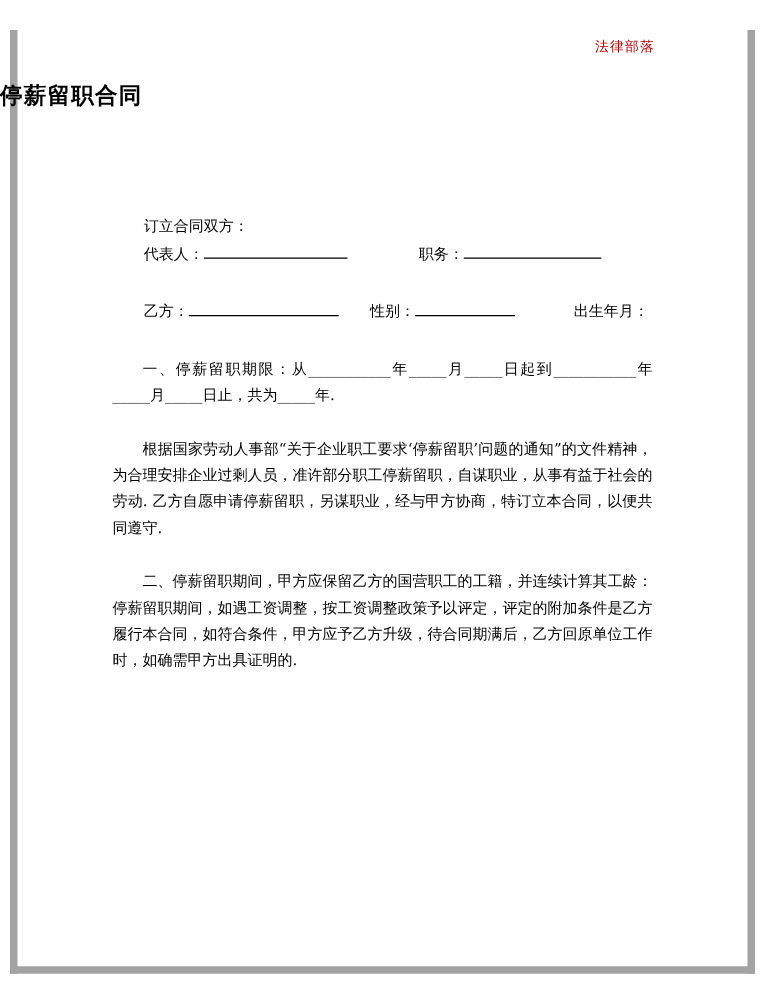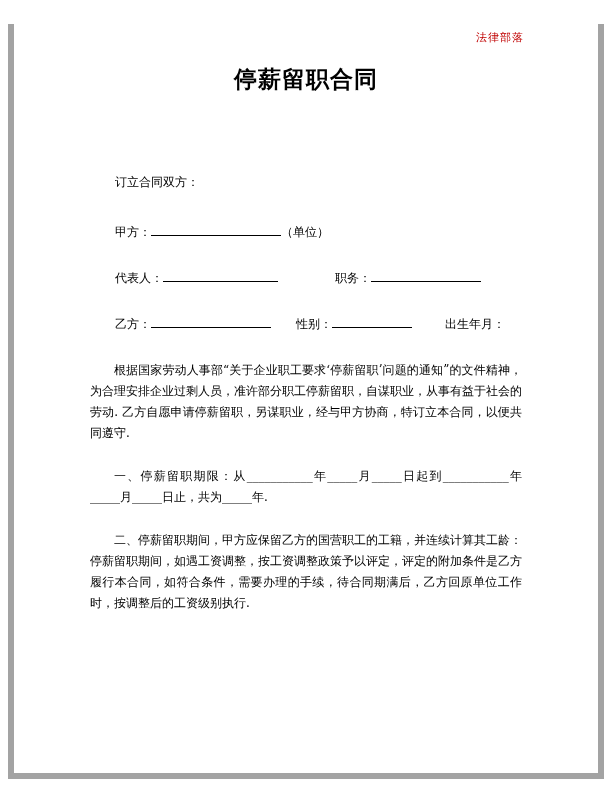--- a/index.html
+++ b/index.html
@@ -37,55 +37,54 @@
     right: 88px;
     font-size: 11px;
     letter-spacing: 1px;
     color: #c00000;
   }
   .title {
     position: absolute;
     top: 64px;
     left: 0;
     right: 0;
-    text-align: center;
-    font-size: 23px;
+    font-size: 18px;
     font-weight: bold;
     letter-spacing: 1px;
   }
   .content {
     position: absolute;
     top: 172px;
     left: 90px;
     right: 90px;
     font-size: 12px;
     line-height: 21px;
   }
   .intro {
     padding-left: 25px;
-    margin-bottom: 29px;
+    font-family: Liberation Mono, monospace;
   }
   .form-row {
     padding-left: 25px;
     margin-bottom: 25px;
     white-space: nowrap;
   }
   .blank {
     display: inline-block;
     height: 13px;
     border-bottom: 1px solid #000;
   }
   .w130 { width: 130px; }
   .w115 { width: 115px; }
   .w110 { width: 110px; }
   .w120 { width: 120px; }
   .w80  { width: 80px; }
   .gap36 { margin-left: 57px; }
   .gap45 { margin-left: 25px; }
-  .gap33 { margin-left: 33px; }
+  .gap33 { margin-left: 47px; }
   .para {
     text-indent: 2em;
     text-align: justify;
     margin: 0 0 22px 0;
   }
 </style>
 </head>
 <body>
 
 <div class="page">
@@ -95,31 +94,28 @@
   <div class="border-bottom"></div>
 
   <div class="brand">法律部落</div>
 
   <h1 class="title">停薪留职合同</h1>
 
   <div class="content">
 
     <p class="intro">订立合同双方：</p>
 
-    <div class="form-row">
-      <span>甲方：</span><span class="blank w130"></span><span>（单位）</span>
-    </div>
 
     <div class="form-row">
       <span>代表人：</span><span class="blank w115"></span><span class="gap36">职务：</span><span class="blank w110"></span>
     </div>
 
     <div class="form-row">
       <span>乙方：</span><span class="blank w120"></span><span class="gap45">性别：</span><span class="blank w80"></span><span class="gap33">出生年月：</span>
     </div>
 
+    <p class="para">一、停薪留职期限：从___________年_____月_____日起到___________年_____月_____日止，共为_____年.</p>
     <p class="para">根据国家劳动人事部“关于企业职工要求‘停薪留职’问题的通知”的文件精神，为合理安排企业过剩人员，准许部分职工停薪留职，自谋职业，从事有益于社会的劳动. 乙方自愿申请停薪留职，另谋职业，经与甲方协商，特订立本合同，以便共同遵守.</p>
-    <p class="para">一、停薪留职期限：从___________年_____月_____日起到___________年_____月_____日止，共为_____年.</p>
-    <p class="para">二、停薪留职期间，甲方应保留乙方的国营职工的工籍，并连续计算其工龄：停薪留职期间，如遇工资调整，按工资调整政策予以评定，评定的附加条件是乙方履行本合同，如符合条件，需要办理的手续，待合同期满后，乙方回原单位工作时，按调整后的工资级别执行.</p>
+    <p class="para">二、停薪留职期间，甲方应保留乙方的国营职工的工籍，并连续计算其工龄：停薪留职期间，如遇工资调整，按工资调整政策予以评定，评定的附加条件是乙方履行本合同，如符合条件，甲方应予乙方升级，待合同期满后，乙方回原单位工作时，如确需甲方出具证明的.</p>
 
   </div>
 
 </div>
 
 </body></html>

